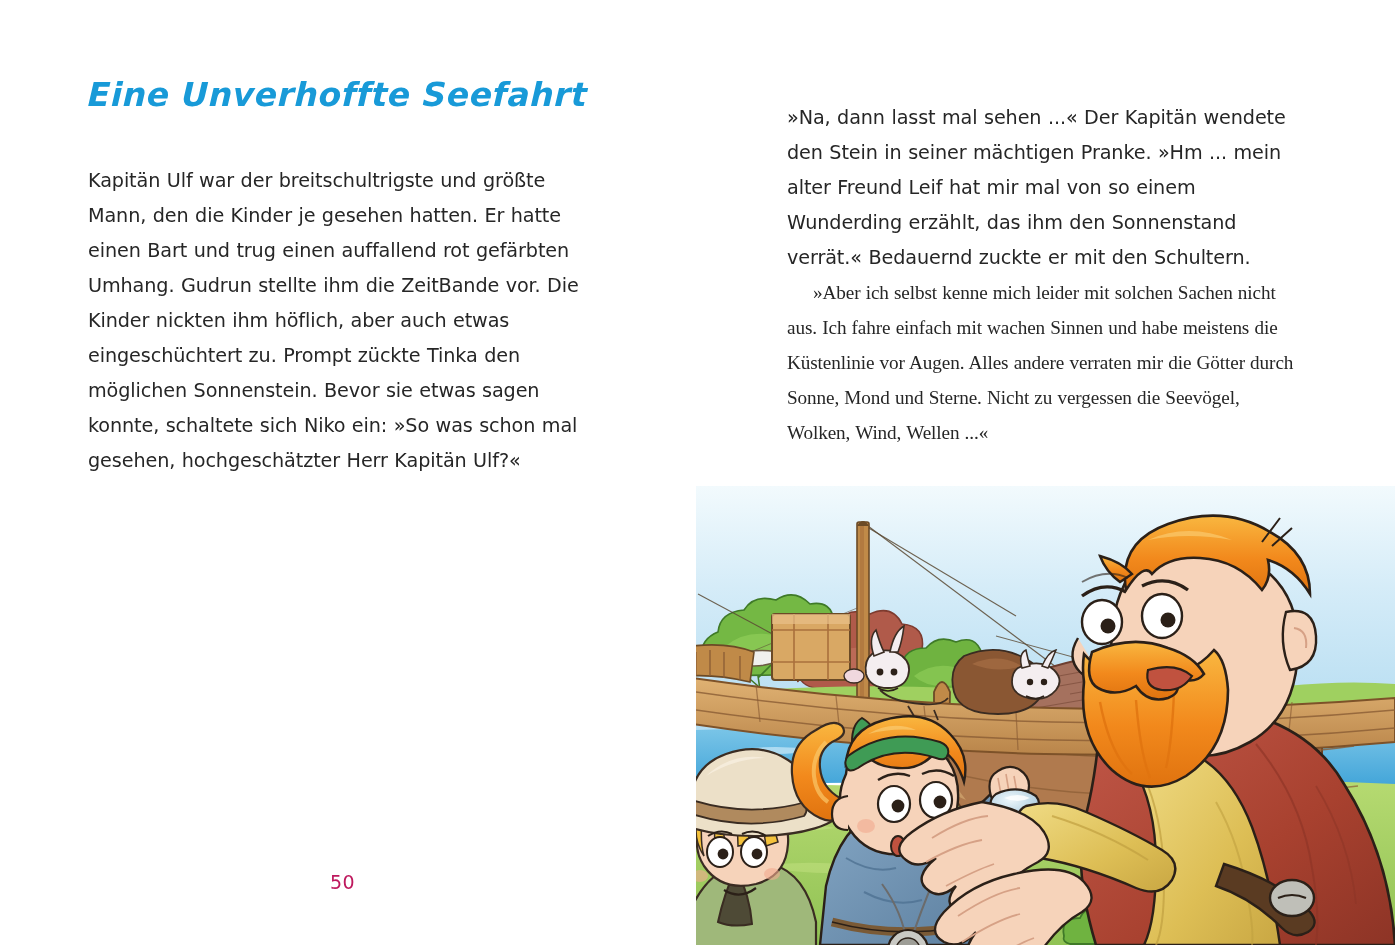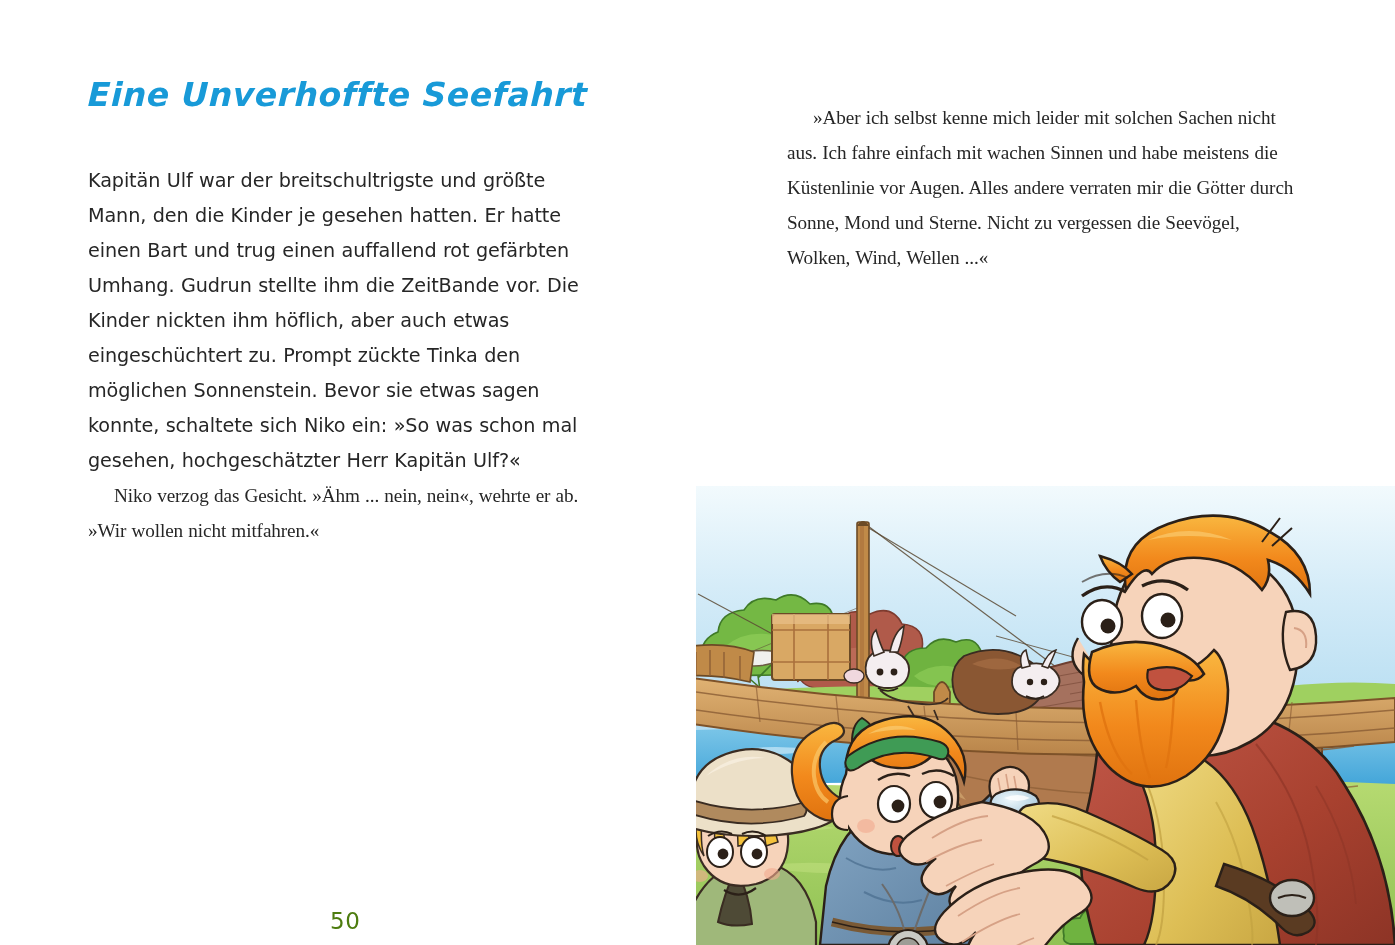--- a/index.html
+++ b/index.html
@@ -58,24 +58,24 @@
   }
   .body-text p.indent {
     text-indent: 26px;
     font-family: Liberation Serif, serif;
   }
 
   
   #page-number {
     position: absolute;
     left: 330px;
-    top: 908px;
+    top: 871px;
     font-family: "DejaVu Sans", sans-serif;
-    font-size: 23px;
-    color: #4d7c0f;
+    font-size: 19px;
+    color: #be185d;
     letter-spacing: 0.5px;
   }
 
   
   #illustration {
     position: absolute;
     left: 696px;
     top: 486px;
     width: 699px;
     height: 459px;
@@ -86,26 +86,26 @@
 </style>
 </head>
 <body>
 
 <div id="page">
 
   <div class="column" id="left-column">
     <h1 id="chapter-title">Eine Unverhoffte Seefahrt</h1>
     <div class="body-text">
       <p>Kapitän Ulf war der breitschultrigste und größte Mann, den die Kinder je gesehen hatten. Er hatte einen Bart und trug einen auffallend rot gefärbten Umhang. Gudrun stellte ihm die ZeitBande vor. Die Kinder nickten ihm höflich, aber auch etwas eingeschüchtert zu. Prompt zückte Tinka den möglichen Sonnenstein. Bevor sie etwas sagen konnte, schaltete sich Niko ein: »So was schon mal gesehen, hochgeschätzter Herr Kapitän Ulf?«</p>
-      <p class="indent">Niko verzog das Gesicht. »Ähm ... nein, nein«, wehrte er ab. »Wir wollen nicht mitfahren.«</p>
     </div>
   </div>
 
   <div class="column" id="right-column">
     <div class="body-text">
+      <p>»Na, dann lasst mal sehen ...« Der Kapitän wendete den Stein in seiner mächtigen Pranke. »Hm ... mein alter Freund Leif hat mir mal von so einem Wunderding erzählt, das ihm den Sonnenstand verrät.« Bedauernd zuckte er mit den Schultern.</p>
       <p class="indent">»Aber ich selbst kenne mich leider mit solchen Sachen nicht aus. Ich fahre einfach mit wachen Sinnen und habe meistens die Küstenlinie vor Augen. Alles andere verraten mir die Götter durch Sonne, Mond und Sterne. Nicht zu vergessen die Seevögel, Wolken, Wind, Wellen ...«</p>
     </div>
   </div>
 
   <div id="page-number">50</div>
 
   <div id="illustration">
     <svg width="699" height="459" viewBox="0 0 699 459" xmlns="http://www.w3.org/2000/svg">
       <defs>
         <linearGradient id="skyGrad" x1="0" y1="0" x2="0" y2="1">

